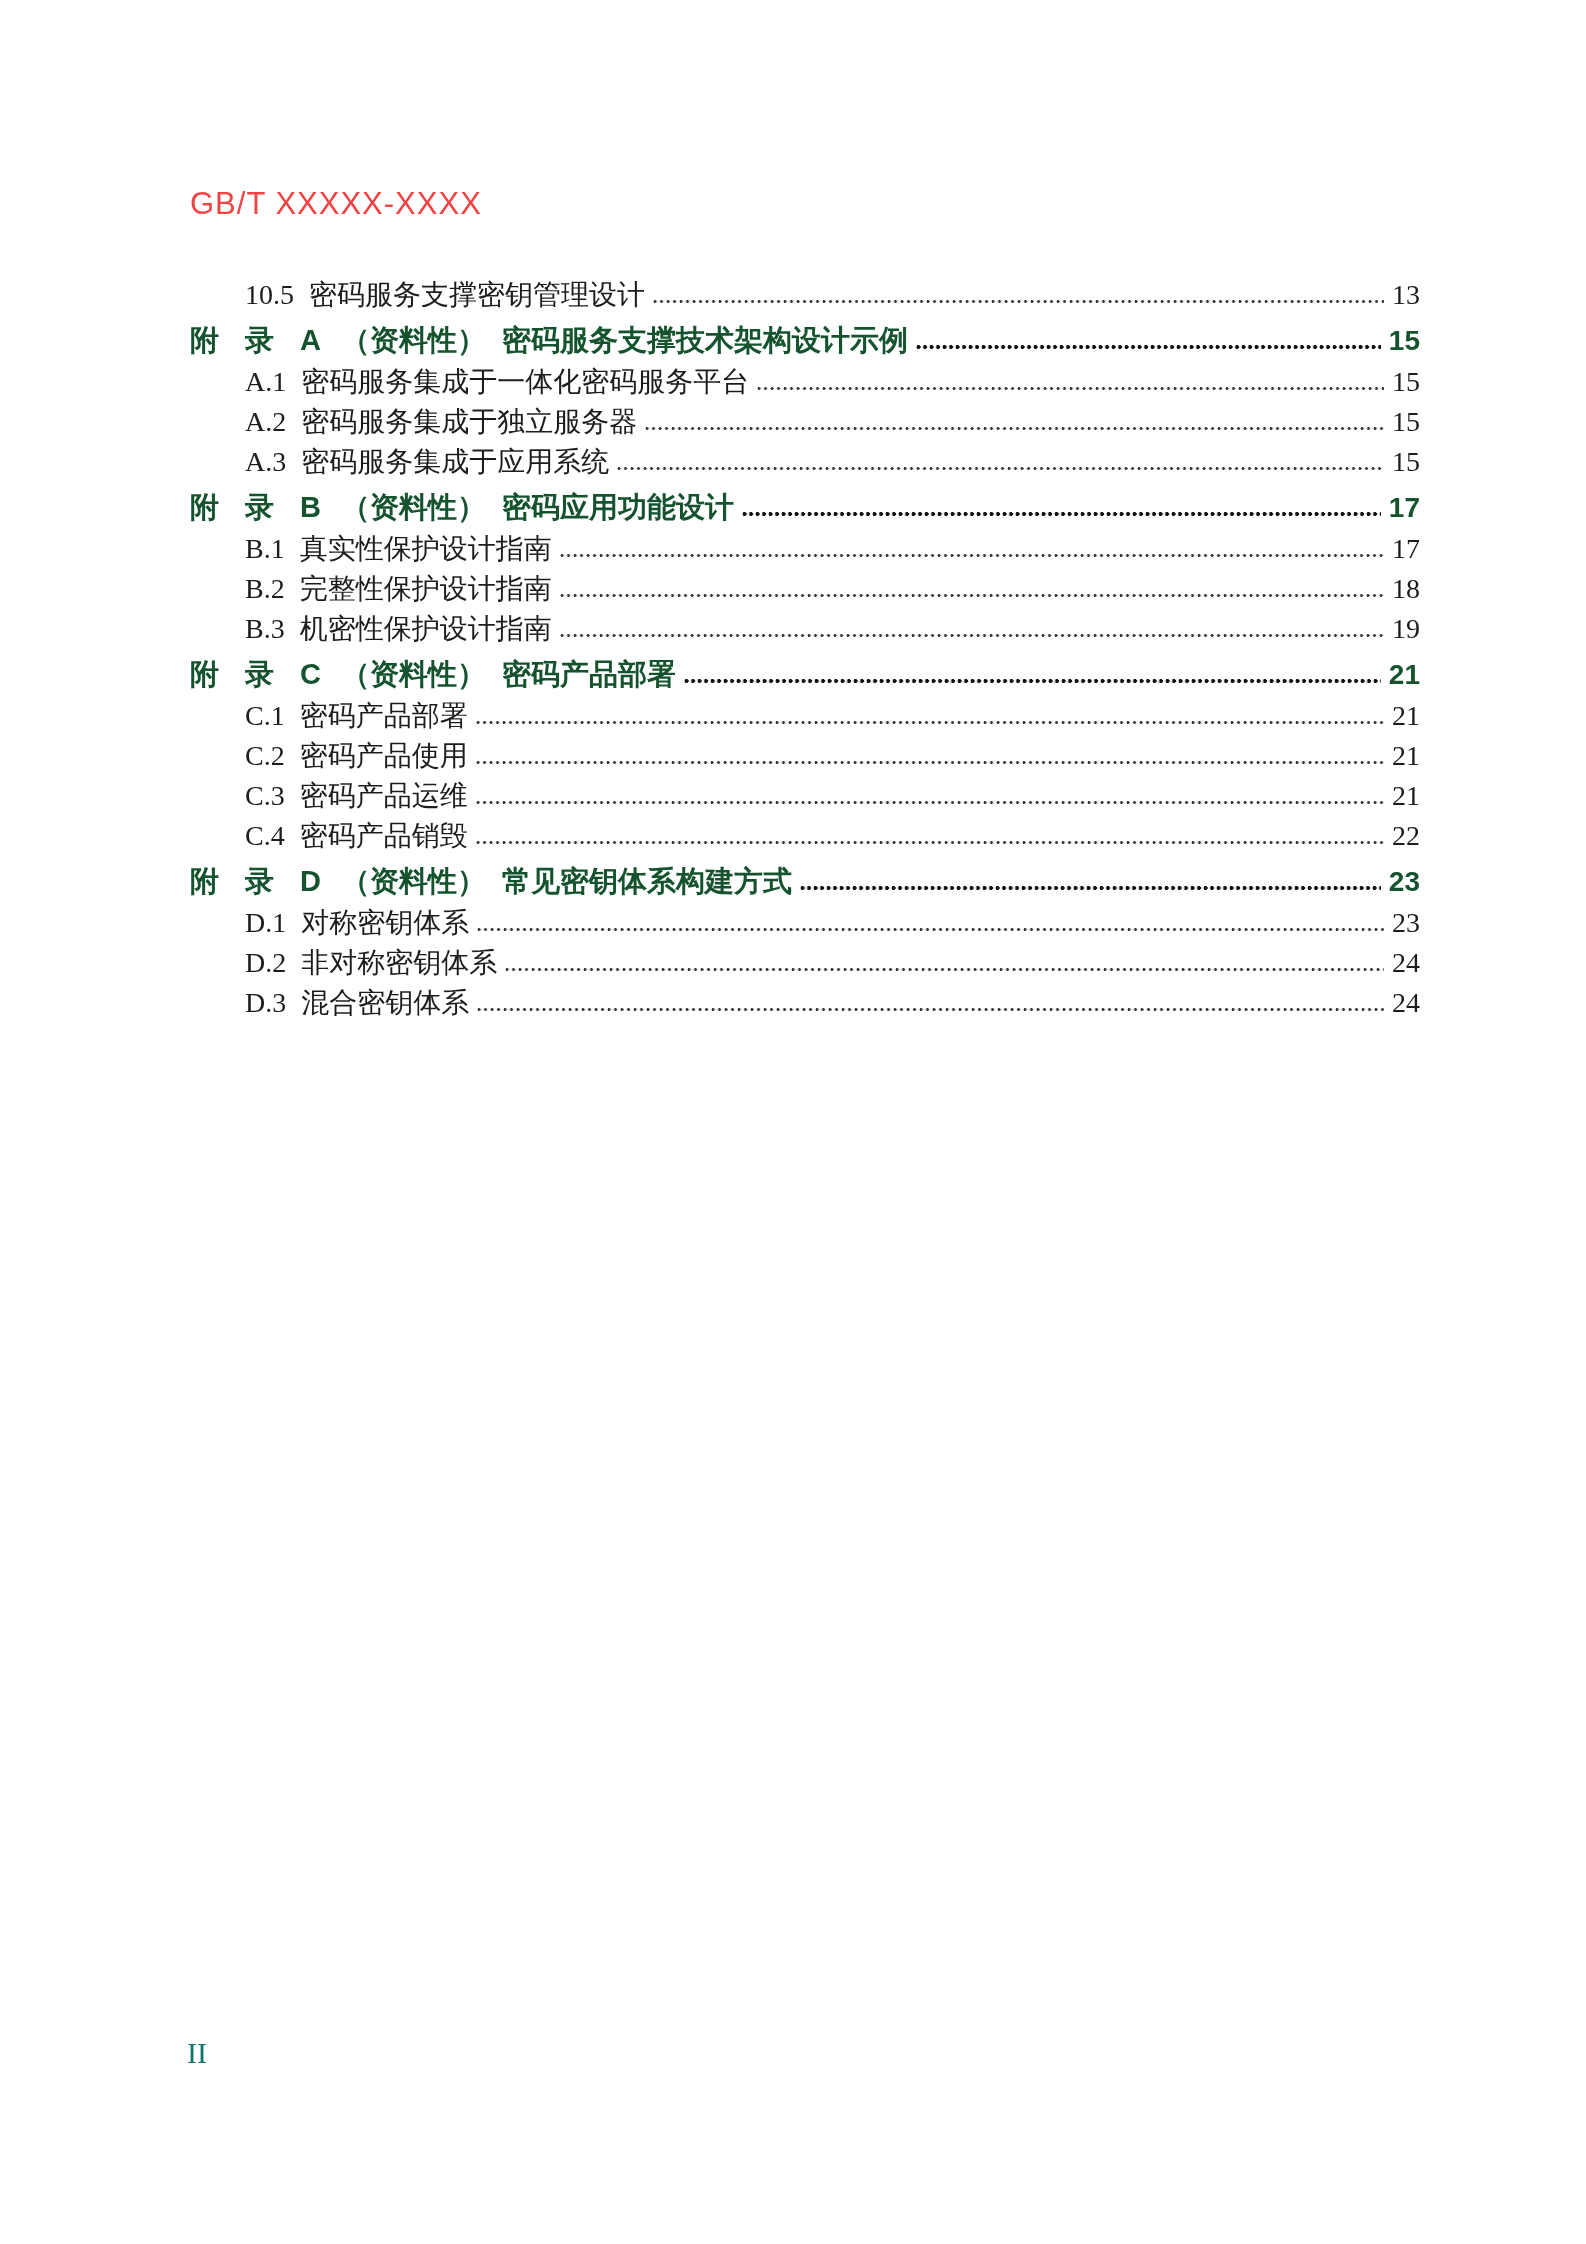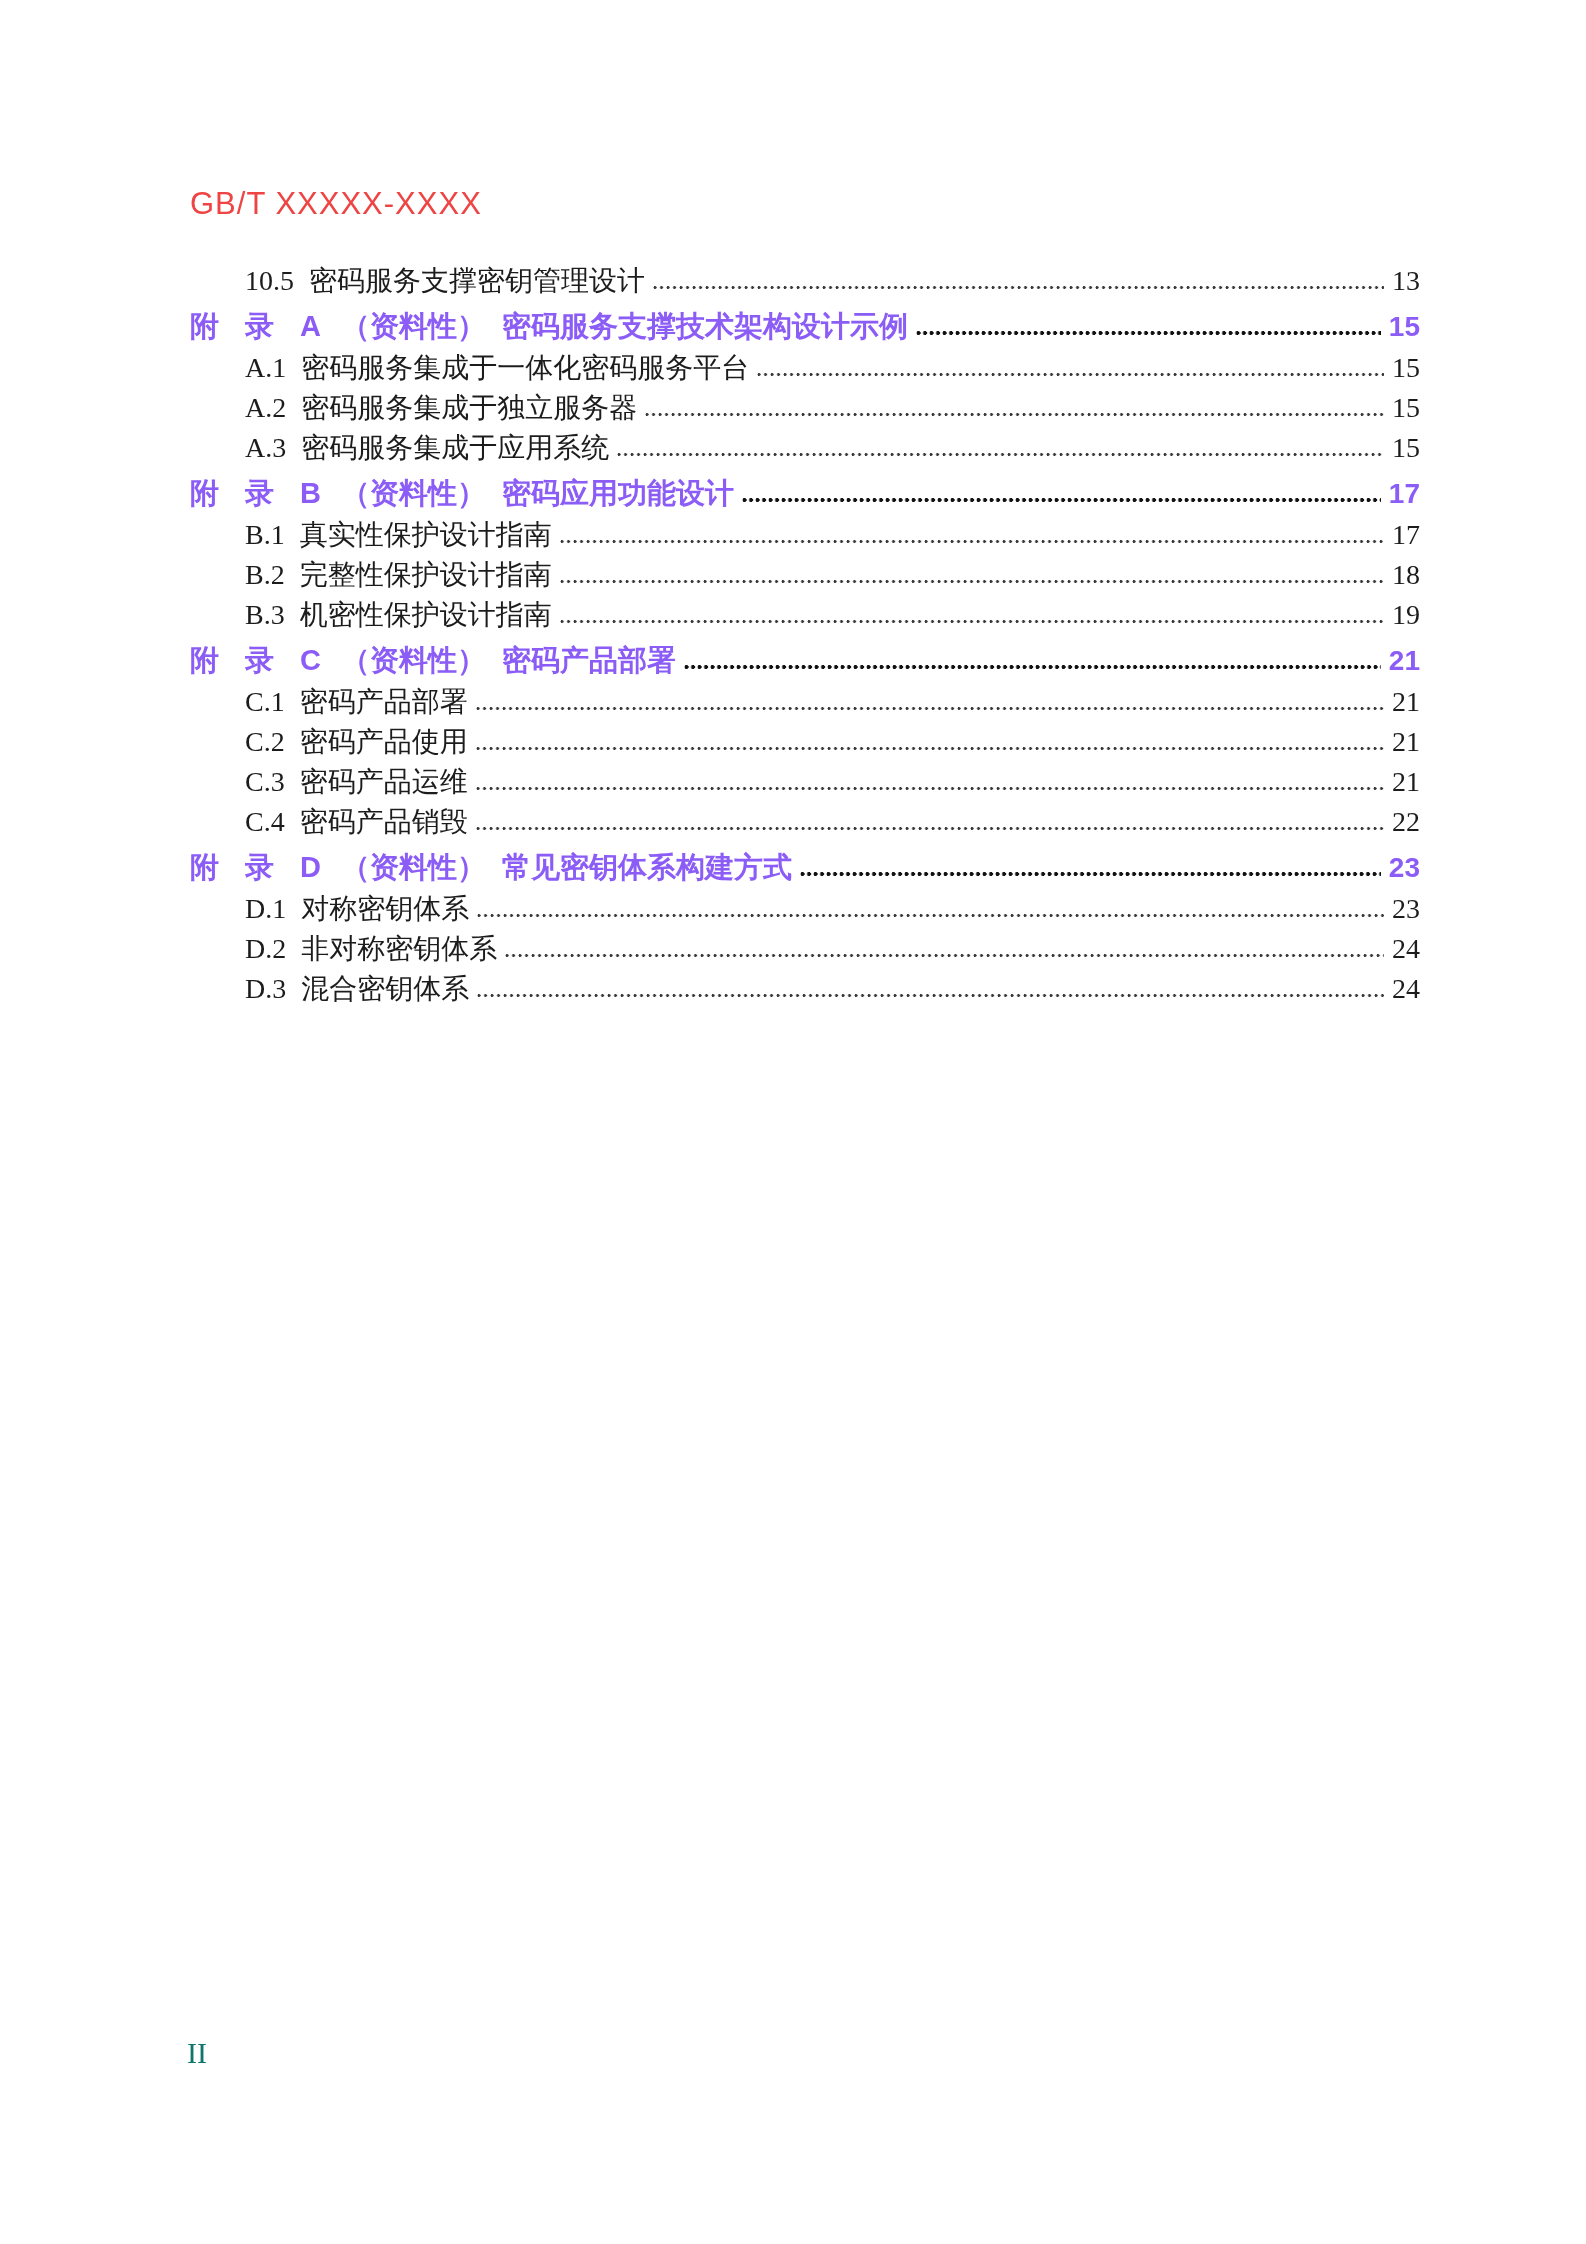--- a/index.html
+++ b/index.html
@@ -15,41 +15,41 @@
     position: absolute;
     left: 190px; top: 186px;
     font-family: "Liberation Sans", sans-serif;
     font-size: 31px;
     letter-spacing: 1px;
     color: #ef4444;
     white-space: nowrap;
   }
   .toc {
     position: absolute;
-    left: 190px; right: 166px; top: 262px;
+    left: 190px; right: 166px; top: 276px;
   }
   .toc-row {
     display: flex;
     align-items: baseline;
     height: 40px;
     white-space: nowrap;
   }
   .toc-row.sub {
     padding-left: 55px;
     font-family: "Liberation Serif", serif;
     font-size: 28px;
   }
   .toc-row.sub .num { margin-right: 15px; }
   .toc-row.appendix {
     font-family: "Liberation Sans", sans-serif;
     font-weight: 700;
     font-size: 29px;
     margin-top: 5px;
     margin-bottom: 2px;
-    color: #8b5cf6;
+    color: #14532d;
   }
   .toc-row.appendix .num { word-spacing: 18px; }
   .toc-row.appendix .qualifier { margin: 0 16px 0 20px; }
   .leader {
     flex: 1 1 auto;
     height: 5px;
     margin: 0 6px 0 8px;
     background-image: radial-gradient(circle at 2px 2.5px, #3a3a3a 1.3px, transparent 1.7px);
     background-size: 6.5px 5px;
     background-repeat: repeat-x;

